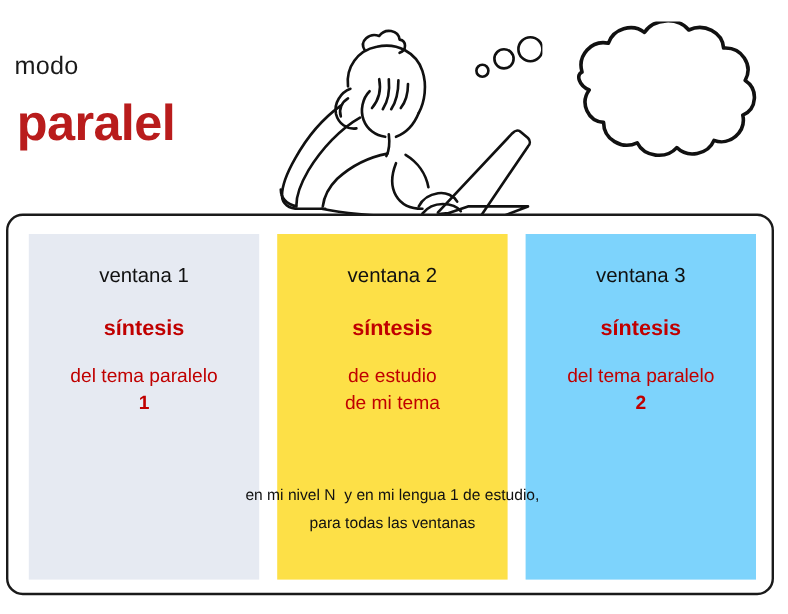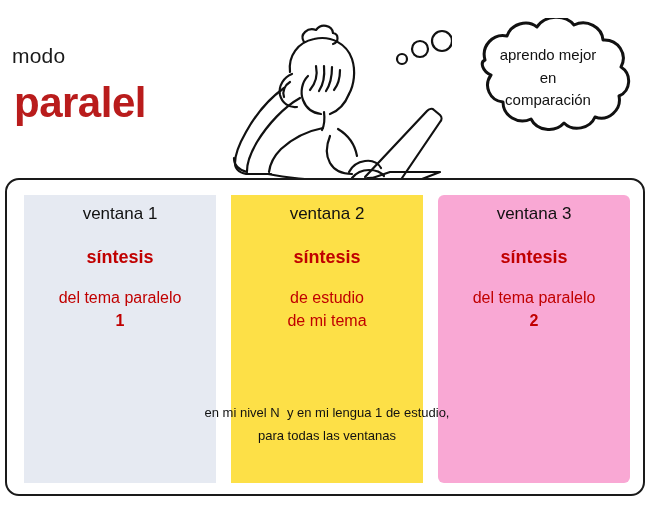--- a/index.html
+++ b/index.html
@@ -98,21 +98,21 @@
     width: 606px;
     height: 288px;
     display: flex;
     justify-content: space-between;
   }
 
   .column {
     width: 192px;
     height: 288px;
     box-sizing: border-box;
-    padding-top: 10px;
+    padding-top: 26px;
   }
 
   .col-title {
     text-align: center;
     font-size: 17px;
     color: #111111;
     line-height: 1;
   }
   .col-synthesis {
     text-align: center;
@@ -210,25 +210,20 @@
                c13 -6 28 2 29 15
                c15 -1 25 14 18 27
                c11 7 10 24 -2 29
                c3 14 -11 26 -24 21
                c-5 12 -22 15 -31 6
                c-9 10 -27 8 -33 -4
                c-13 6 -28 -3 -28 -17
                c-13 -1 -20 -16 -12 -27
                c-9 -4 -11 -13 -6 -15 z"></path>
     </svg>
-    <div id="bubble-text">
-      <div>aprendo  mejor</div>
-      <div>en</div>
-      <div>comparación</div>
-    </div>
   </div>
 </div>
 
 <div id="panel">
   <div id="columns">
 
     <div class="column" id="col-1" style="background: rgb(230, 234, 242);">
       <div class="col-title">ventana 1</div>
       <div class="col-synthesis">síntesis</div>
       <div class="col-desc">
@@ -239,21 +234,21 @@
 
     <div class="column" id="col-2" style="background: #fde047;">
       <div class="col-title">ventana 2</div>
       <div class="col-synthesis">síntesis</div>
       <div class="col-desc">
         <div>de estudio</div>
         <div>de mi tema</div>
       </div>
     </div>
 
-    <div class="column" id="col-3" style="background: #f9a8d4; border-radius: 6px;">
+    <div class="column" id="col-3" style="background: #7dd3fc;">
       <div class="col-title">ventana 3</div>
       <div class="col-synthesis">síntesis</div>
       <div class="col-desc">
         <div>del tema paralelo</div>
         <div class="em">2</div>
       </div>
     </div>
 
   </div>
 

